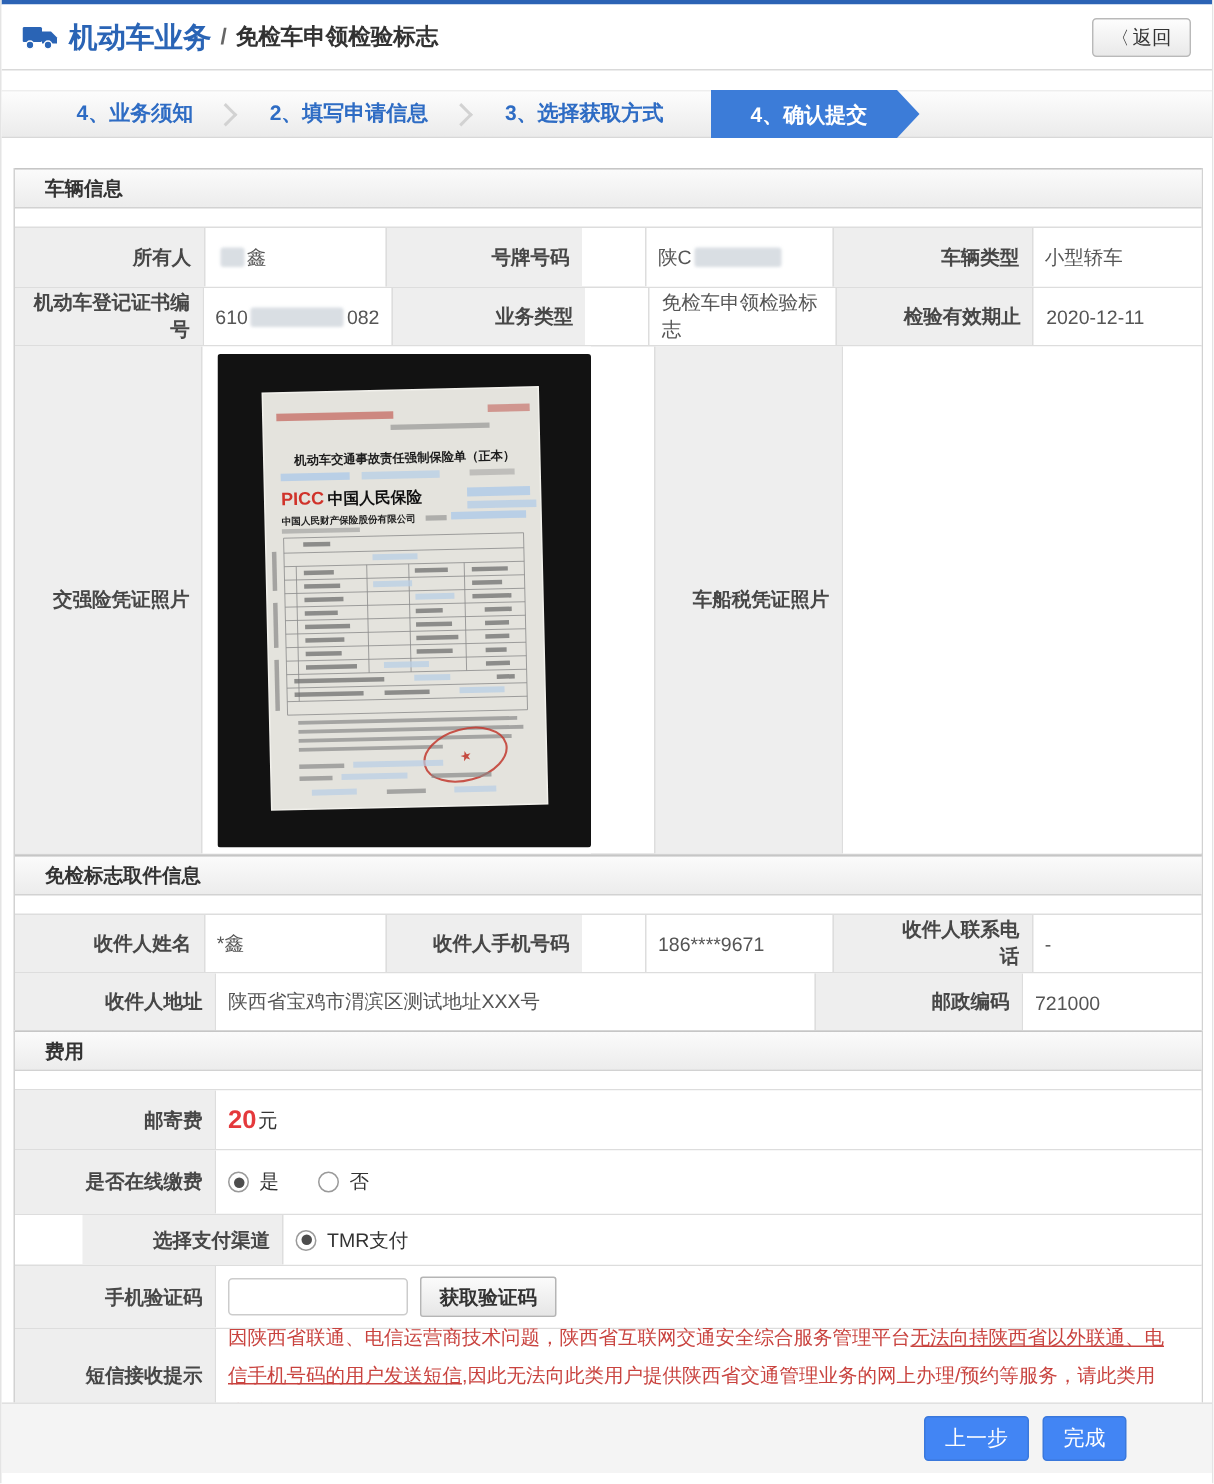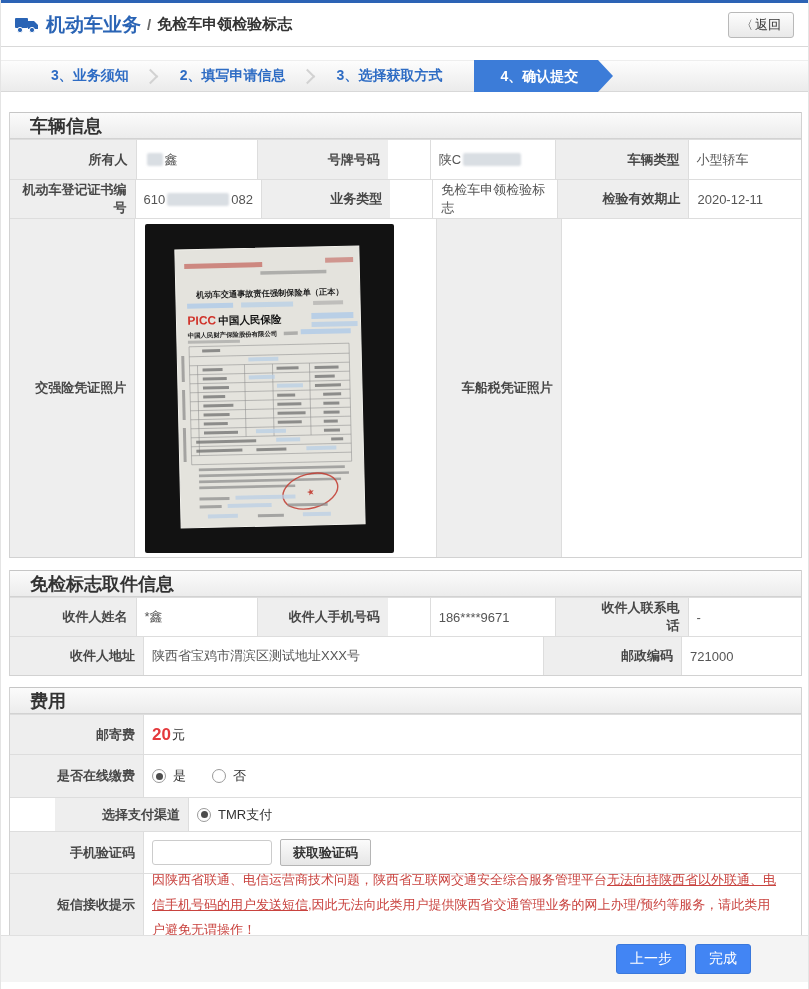--- a/index.html
+++ b/index.html
@@ -30,22 +30,22 @@
   .sep { width:11px; height:11px; border-top:2px solid #d2d2d2; border-right:2px solid #d2d2d2;
          transform:rotate(45deg); margin:0 2px 0 -6px; flex:none; }
   .step.active { background:#3c7cd8; color:#fff; height:32px; line-height:32px; padding:0 20px 0 26px;
                  position:relative; margin-left:10px; }
   .step.active:after { content:""; position:absolute; right:-15px; top:0; width:0; height:0;
                        border-left:15px solid #3c7cd8; border-top:16px solid transparent; border-bottom:16px solid transparent; }
 
   
   .section { position:absolute; left:8px; width:793px; border:1px solid #d2d2d2; background:#fff; }
   .sec-head { height:27px; line-height:26px; background:linear-gradient(#fbfbfb,#ececec);
-              border-bottom:1px solid #d2d2d2; border-top:1px solid #c6c6c6; margin:-1px -0px 0;
-              padding-left:20px; font-size:18px; font-weight:bold; color:#333; }
+              border-bottom:1px solid #d2d2d2; border-top:1px solid #c6c6c6; margin:-1px -0px 12px;
+              padding-left:20px; font-size:13px; font-weight:bold; color:#333; }
   .row { display:flex; border-top:1px solid #ddd; }
   .row:first-of-type { border-top:none; }
   .cell { font-size:13px; display:flex; align-items:center; border-left:1px solid #ddd; padding:0 8px; }
   .cell:first-child { border-left:none; }
   .lab { background:#eee; color:#474747; font-weight:bold; justify-content:flex-end; text-align:right; }
   .val { background:#fff; color:#555; }
   .c1{width:133px;} .c2{width:129px;} .c3{width:138px;} .c4{width:133px;margin-left:42px;} .c5{width:138px;padding-left:40px;} .c6{width:120px;}
   .h40{height:40px;} .h39{height:39px;}
 
   .redact { display:inline-block; height:13px; background:#d9dee3; border-radius:2px;
@@ -90,21 +90,21 @@
       <circle cx="5" cy="14" r="2.6" fill="#2a64b5" stroke="#fff" stroke-width="1"></circle>
       <circle cx="17" cy="14" r="2.6" fill="#2a64b5" stroke="#fff" stroke-width="1"></circle>
     </svg>
     <span class="h-title">机动车业务</span>
     <span class="h-sep">/</span>
     <span class="h-sub">免检车申领检验标志</span>
     <button class="back-btn"><span class="chev">〈</span><span>返回</span></button>
   </div>
 
   <div class="steps">
-    <span class="step">3、业务须知</span>
+    <span class="step">4、业务须知</span>
     <span class="sep"></span>
     <span class="step">2、填写申请信息</span>
     <span class="sep"></span>
     <span class="step">3、选择获取方式</span>
     <span class="step active">4、确认提交</span>
   </div>
 
   <div class="section" style="top:112px;">
     <div class="sec-head">车辆信息</div>
     <div class="row h40">

